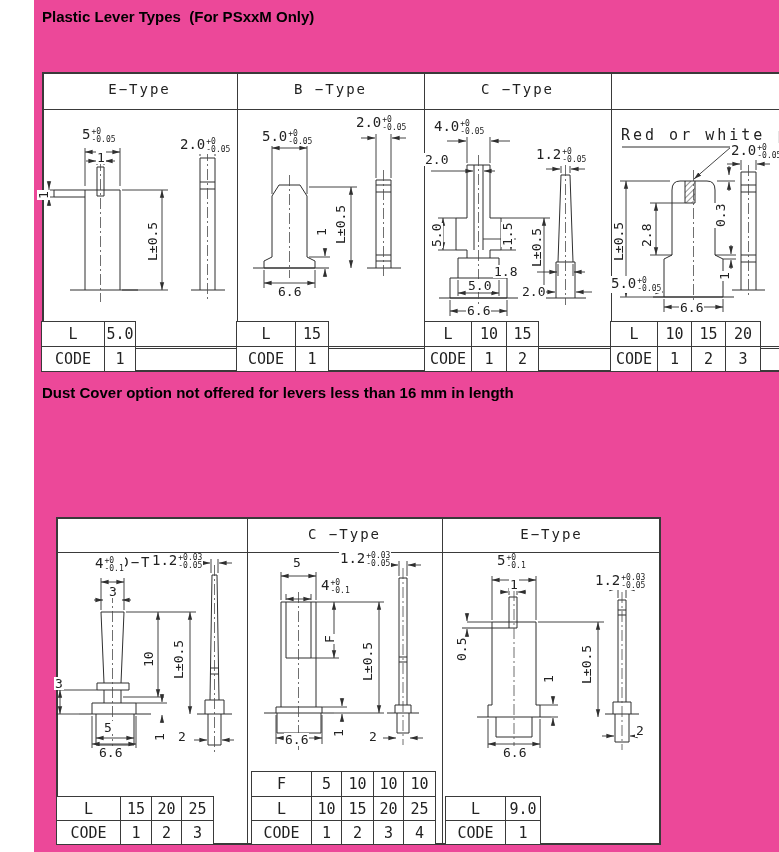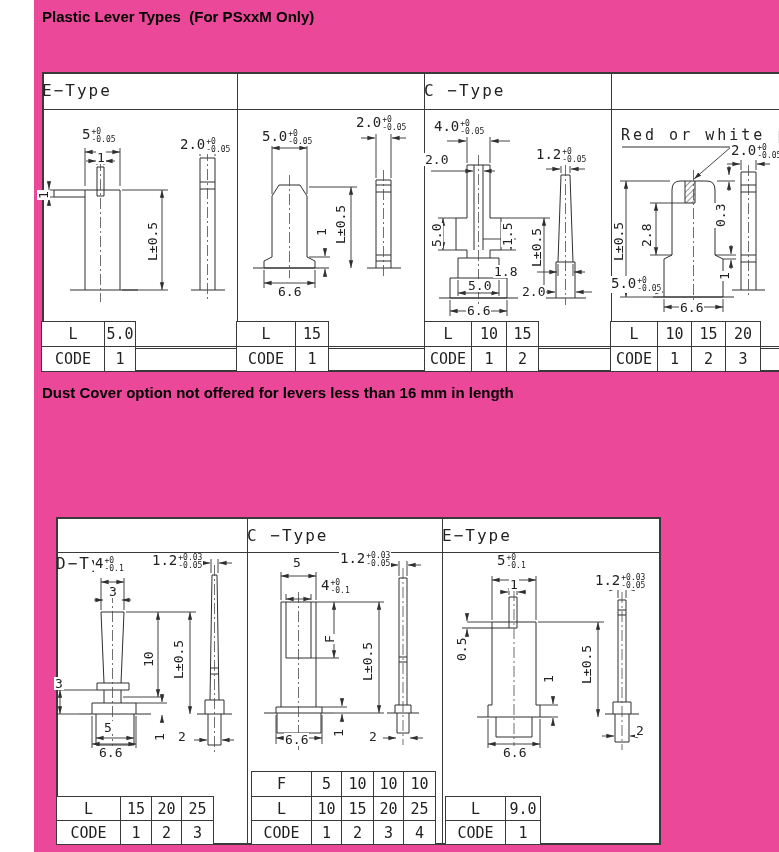--- a/index.html
+++ b/index.html
@@ -4,21 +4,21 @@
 <style>
   html,body{margin:0;padding:0;background:#fff;}
   #page{position:relative;width:779px;height:852px;background:#ec4899;overflow:hidden;
         font-family:"DejaVu Sans Mono",monospace;color:#222;margin-left:34px;}
   .title{position:absolute;font-family:"Liberation Sans",sans-serif;font-weight:bold;
          font-size:15px;color:#000;white-space:pre;}
   .tblbox{position:absolute;border:2px solid #3a3a3a;box-sizing:border-box;background:#fff;}
   .vline{position:absolute;width:1px;background:#3a3a3a;}
   .hline{position:absolute;height:1px;background:#3a3a3a;}
   .hline2{position:absolute;height:3px;border-top:1px solid #3a3a3a;border-bottom:1px solid #3a3a3a;box-sizing:border-box;background:#fff;}
-  .hcell{position:absolute;font-size:16px;letter-spacing:2px;color:#222;}
+  .hcell{position:absolute;text-align:center;font-size:14px;letter-spacing:2px;color:#222;}
   .sub{position:absolute;display:grid;background:#fff;}
   .sub .c{border:1px solid #3a3a3a;margin-left:-1px;margin-top:-1px;display:flex;
           align-items:center;justify-content:center;font-size:15px;box-sizing:border-box;}
   svg{position:absolute;left:0;top:0;pointer-events:none;}
   .g{stroke:#2f2f2f;fill:none;stroke-width:1;}
   .cl{stroke:#4a4a4a;fill:none;stroke-width:0.8;stroke-dasharray:11 3 2 3;}
   .dl{stroke:#2f2f2f;fill:none;stroke-width:0.9;}
   .dim{position:absolute;display:flex;align-items:flex-start;background:#fff;padding:0 1px;
        white-space:nowrap;line-height:14px;}
   .dm{font-size:14px;}
@@ -36,20 +36,21 @@
   <div class="title" style="left:8px;top:384px">Dust Cover option not offered for levers less than 16 mm in length</div>
 
   <div class="tblbox" style="left:8px;top:72px;width:764px;height:300px"></div>
   <div class="vline" style="left:203px;top:72px;height:300px"></div>
   <div class="vline" style="left:390px;top:72px;height:300px"></div>
   <div class="vline" style="left:577px;top:72px;height:300px"></div>
   <div class="hline" style="left:8px;top:109px;width:764px"></div>
   <div class="hline2" style="left:8px;top:346px;width:764px"></div>
 
   <div class="hcell" style="left:8px;top:81px;width:195px">E−Type</div>
+  <div class="hcell" style="left:203px;top:81px;width:187px">B −Type</div>
   <div class="hcell" style="left:390px;top:81px;width:187px">C −Type</div>
 
   <div class="sub" style="left:8px;top:322px;grid-template-columns:63px 31px;grid-auto-rows:25px">
     <div class="c">L</div>
     <div class="c">5.0</div>
     <div class="c">CODE</div>
     <div class="c">1</div>
   </div>
   <div class="sub" style="left:203px;top:322px;grid-template-columns:59px 33px;grid-auto-rows:25px">
     <div class="c">L</div>

